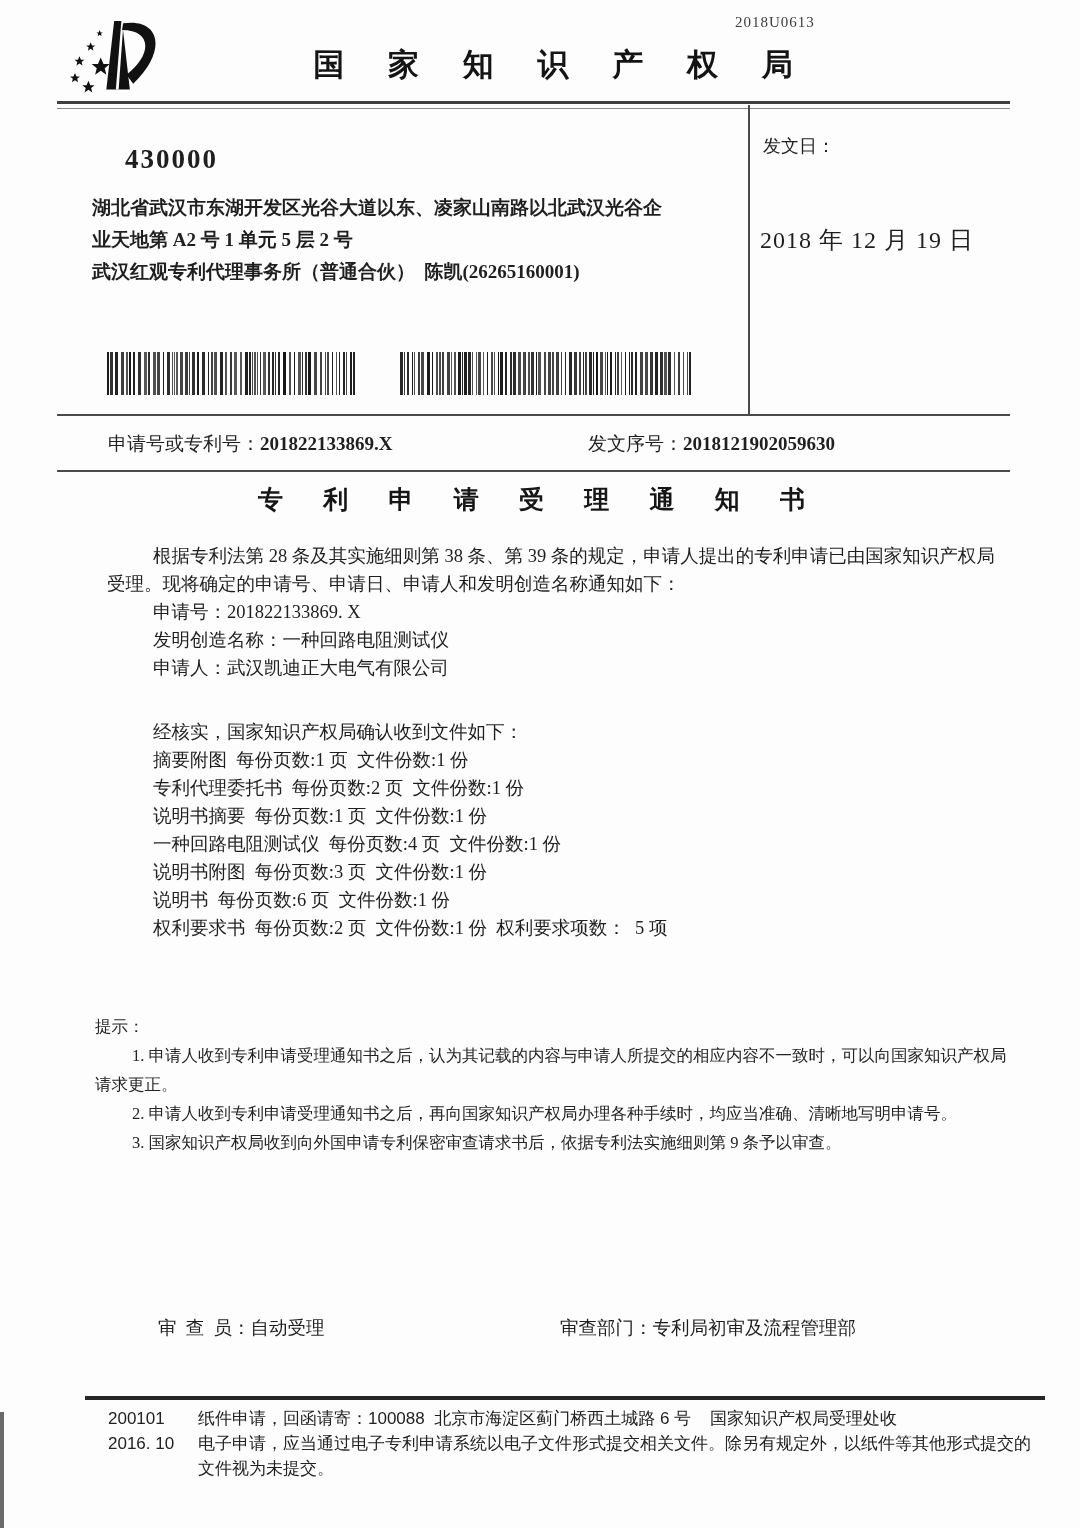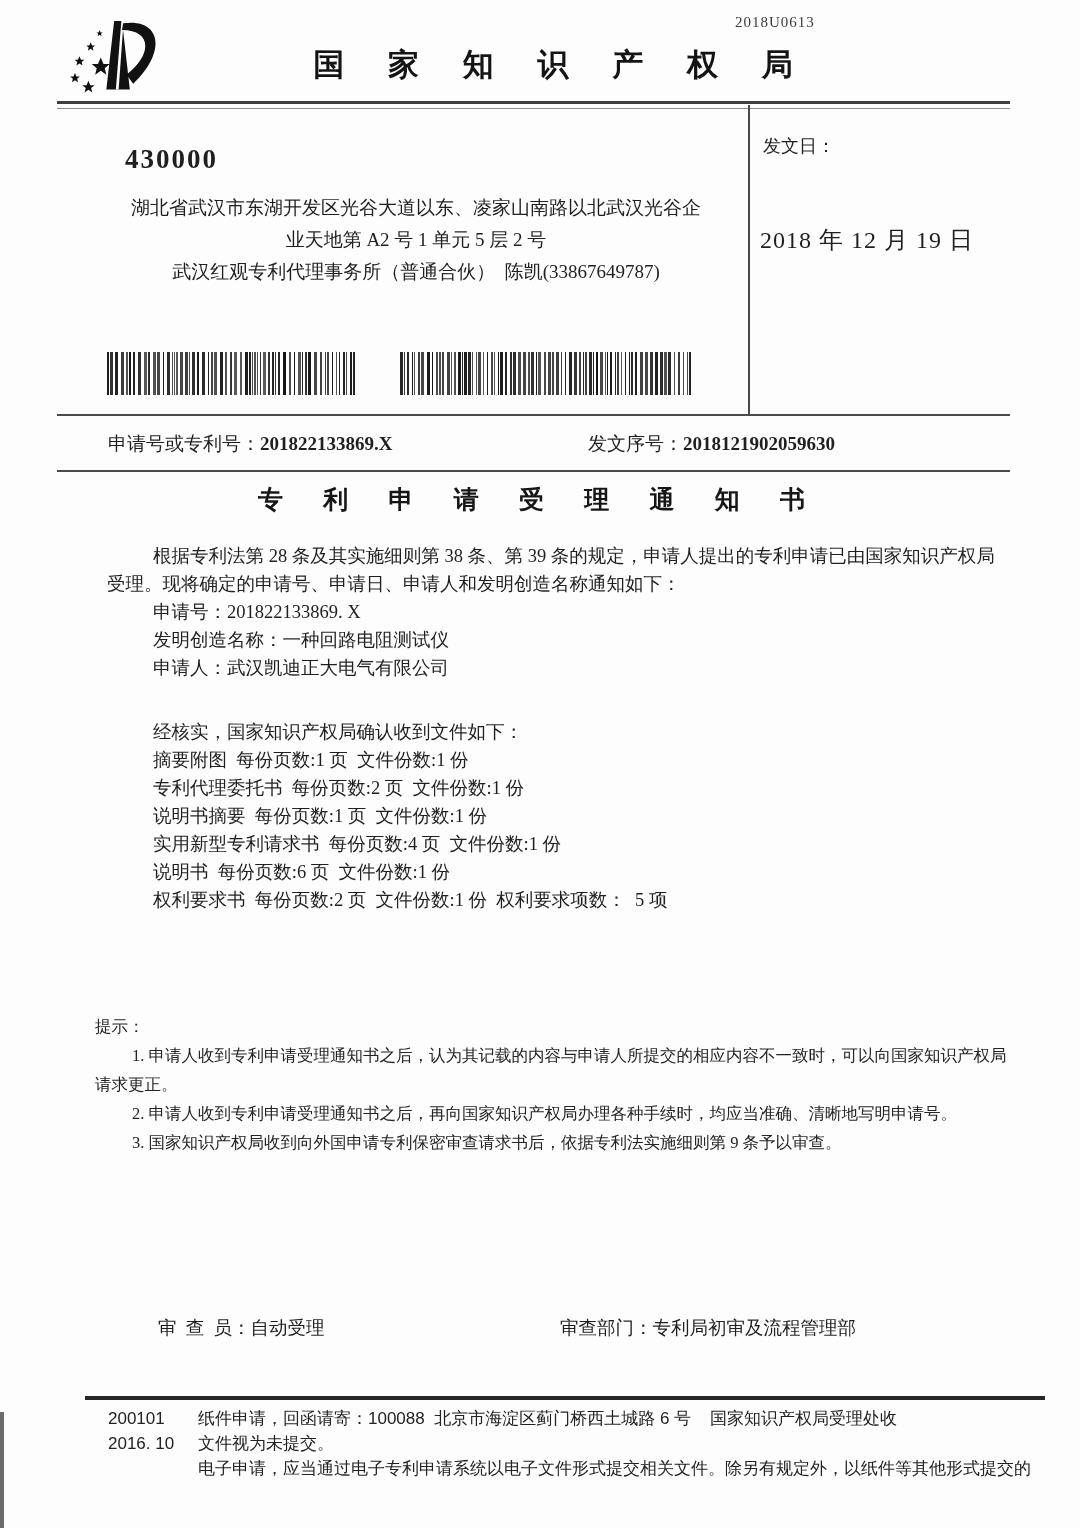--- a/index.html
+++ b/index.html
@@ -15,21 +15,21 @@
   .doc-code{left:735px;top:14px;font-size:15px;color:#3c3c3c;letter-spacing:1px;}
   .header-title{left:22px;top:44px;width:1080px;text-align:center;
     font-size:31px;font-weight:bold;letter-spacing:18px;color:#141414;}
   .rule-double{left:57px;top:101px;width:953px;height:4px;
     border-top:3px solid #3f3f3f;border-bottom:1px solid #8a8a8a;}
 
   
   .vline{left:748px;top:105px;width:2px;height:310px;background:#4a4a4a;}
   .box-bottom{left:57px;top:414px;width:953px;height:2px;background:#4a4a4a;}
   .postal{left:125px;top:144px;font-size:27px;font-weight:bold;letter-spacing:2px;}
-  .addr{left:92px;top:192px;width:648px;text-align:center;font-size:19px;line-height:32px;}
+  .addr{left:92px;top:192px;width:648px;font-size:19px;line-height:32px;font-weight:bold;}
   .issue-label{left:763px;top:134px;font-size:18px;}
   .issue-date{left:760px;top:224px;font-size:24px;letter-spacing:1px;font-weight:500;}
 
   
   .barcode{display:flex;align-items:stretch;overflow:hidden;}
   .barcode i{flex:none;background:#151515;}
   .bc1{left:107px;top:352px;width:252px;height:43px;}
   .bc2{left:400px;top:352px;width:296px;height:43px;}
 
   
@@ -98,21 +98,21 @@
   <div class="abs header-title">国 家 知 识 产 权 局</div>
   <div class="abs rule-double"></div>
 
   <div class="abs vline"></div>
   <div class="abs box-bottom"></div>
 
   <div class="abs postal">430000</div>
   <div class="abs addr">
     <div>湖北省武汉市东湖开发区光谷大道以东、凌家山南路以北武汉光谷企</div>
     <div>业天地第 A2 号 1 单元 5 层 2 号</div>
-    <div class="pre">武汉红观专利代理事务所（普通合伙）  陈凯(33867649787)</div>
+    <div class="pre">武汉红观专利代理事务所（普通合伙）  陈凯(26265160001)</div>
   </div>
 
   <div class="abs issue-label">发文日：</div>
   <div class="abs issue-date">2018 年 12 月 19 日</div>
 
   <div class="abs barcode bc1" id="bc1">
       <i style="width:2px;margin-right:1px;opacity:0.97"></i>
       <i style="width:3px;margin-right:2px;opacity:0.88"></i>
       <i style="width:3px;margin-right:3px;opacity:0.94"></i>
       <i style="width:3px;margin-right:2px;opacity:0.83"></i>
@@ -260,21 +260,22 @@
     <div class="ind">根据专利法第 28 条及其实施细则第 38 条、第 39 条的规定，申请人提出的专利申请已由国家知识产权局</div>
     <div>受理。现将确定的申请号、申请日、申请人和发明创造名称通知如下：</div>
     <div class="ind">申请号：201822133869. X</div>
     <div class="ind">发明创造名称：一种回路电阻测试仪</div>
     <div class="ind">申请人：武汉凯迪正大电气有限公司</div>
     <div class="gap"></div>
     <div class="ind">经核实，国家知识产权局确认收到文件如下：</div>
     <div class="ind pre">摘要附图  每份页数:1 页  文件份数:1 份</div>
     <div class="ind pre">专利代理委托书  每份页数:2 页  文件份数:1 份</div>
     <div class="ind pre">说明书摘要  每份页数:1 页  文件份数:1 份</div>
-    <div class="ind pre">实用新型专利请求书  每份页数:4 页  文件份数:1 份</div>
+    <div class="ind pre">一种回路电阻测试仪  每份页数:4 页  文件份数:1 份</div>
+    <div class="ind pre">说明书附图  每份页数:3 页  文件份数:1 份</div>
     <div class="ind pre">说明书  每份页数:6 页  文件份数:1 份</div>
     <div class="ind pre">权利要求书  每份页数:2 页  文件份数:1 份  权利要求项数：  5 项</div>
   </div>
 
   <div class="abs notes">
     <div>提示：</div>
     <div class="note-ind">1. 申请人收到专利申请受理通知书之后，认为其记载的内容与申请人所提交的相应内容不一致时，可以向国家知识产权局</div>
     <div>请求更正。</div>
     <div class="note-ind">2. 申请人收到专利申请受理通知书之后，再向国家知识产权局办理各种手续时，均应当准确、清晰地写明申请号。</div>
     <div class="note-ind">3. 国家知识产权局收到向外国申请专利保密审查请求书后，依据专利法实施细则第 9 条予以审查。</div>
@@ -283,18 +284,18 @@
   <div class="abs signoff sign-left pre"><span>审  查  员：</span><span>自动受理</span></div>
   <div class="abs signoff sign-right"><span>审查部门：</span><span>专利局初审及流程管理部</span></div>
 
   <div class="abs footer-rule"></div>
   <div class="abs footer f-codes">
     <div>200101</div>
     <div>2016. 10</div>
   </div>
   <div class="abs footer f-text">
     <div class="pre">纸件申请，回函请寄：100088  北京市海淀区蓟门桥西土城路 6 号    国家知识产权局受理处收</div>
+    <div>电子申请，应当通过电子专利申请系统以电子文件形式提交相关文件。除另有规定外，以纸件等其他形式提交的</div>
     <div>文件视为未提交。</div>
-    <div>电子申请，应当通过电子专利申请系统以电子文件形式提交相关文件。除另有规定外，以纸件等其他形式提交的</div>
   </div>
   <div class="abs scan-edge"></div>
 
 </div>
 
 </body></html>

